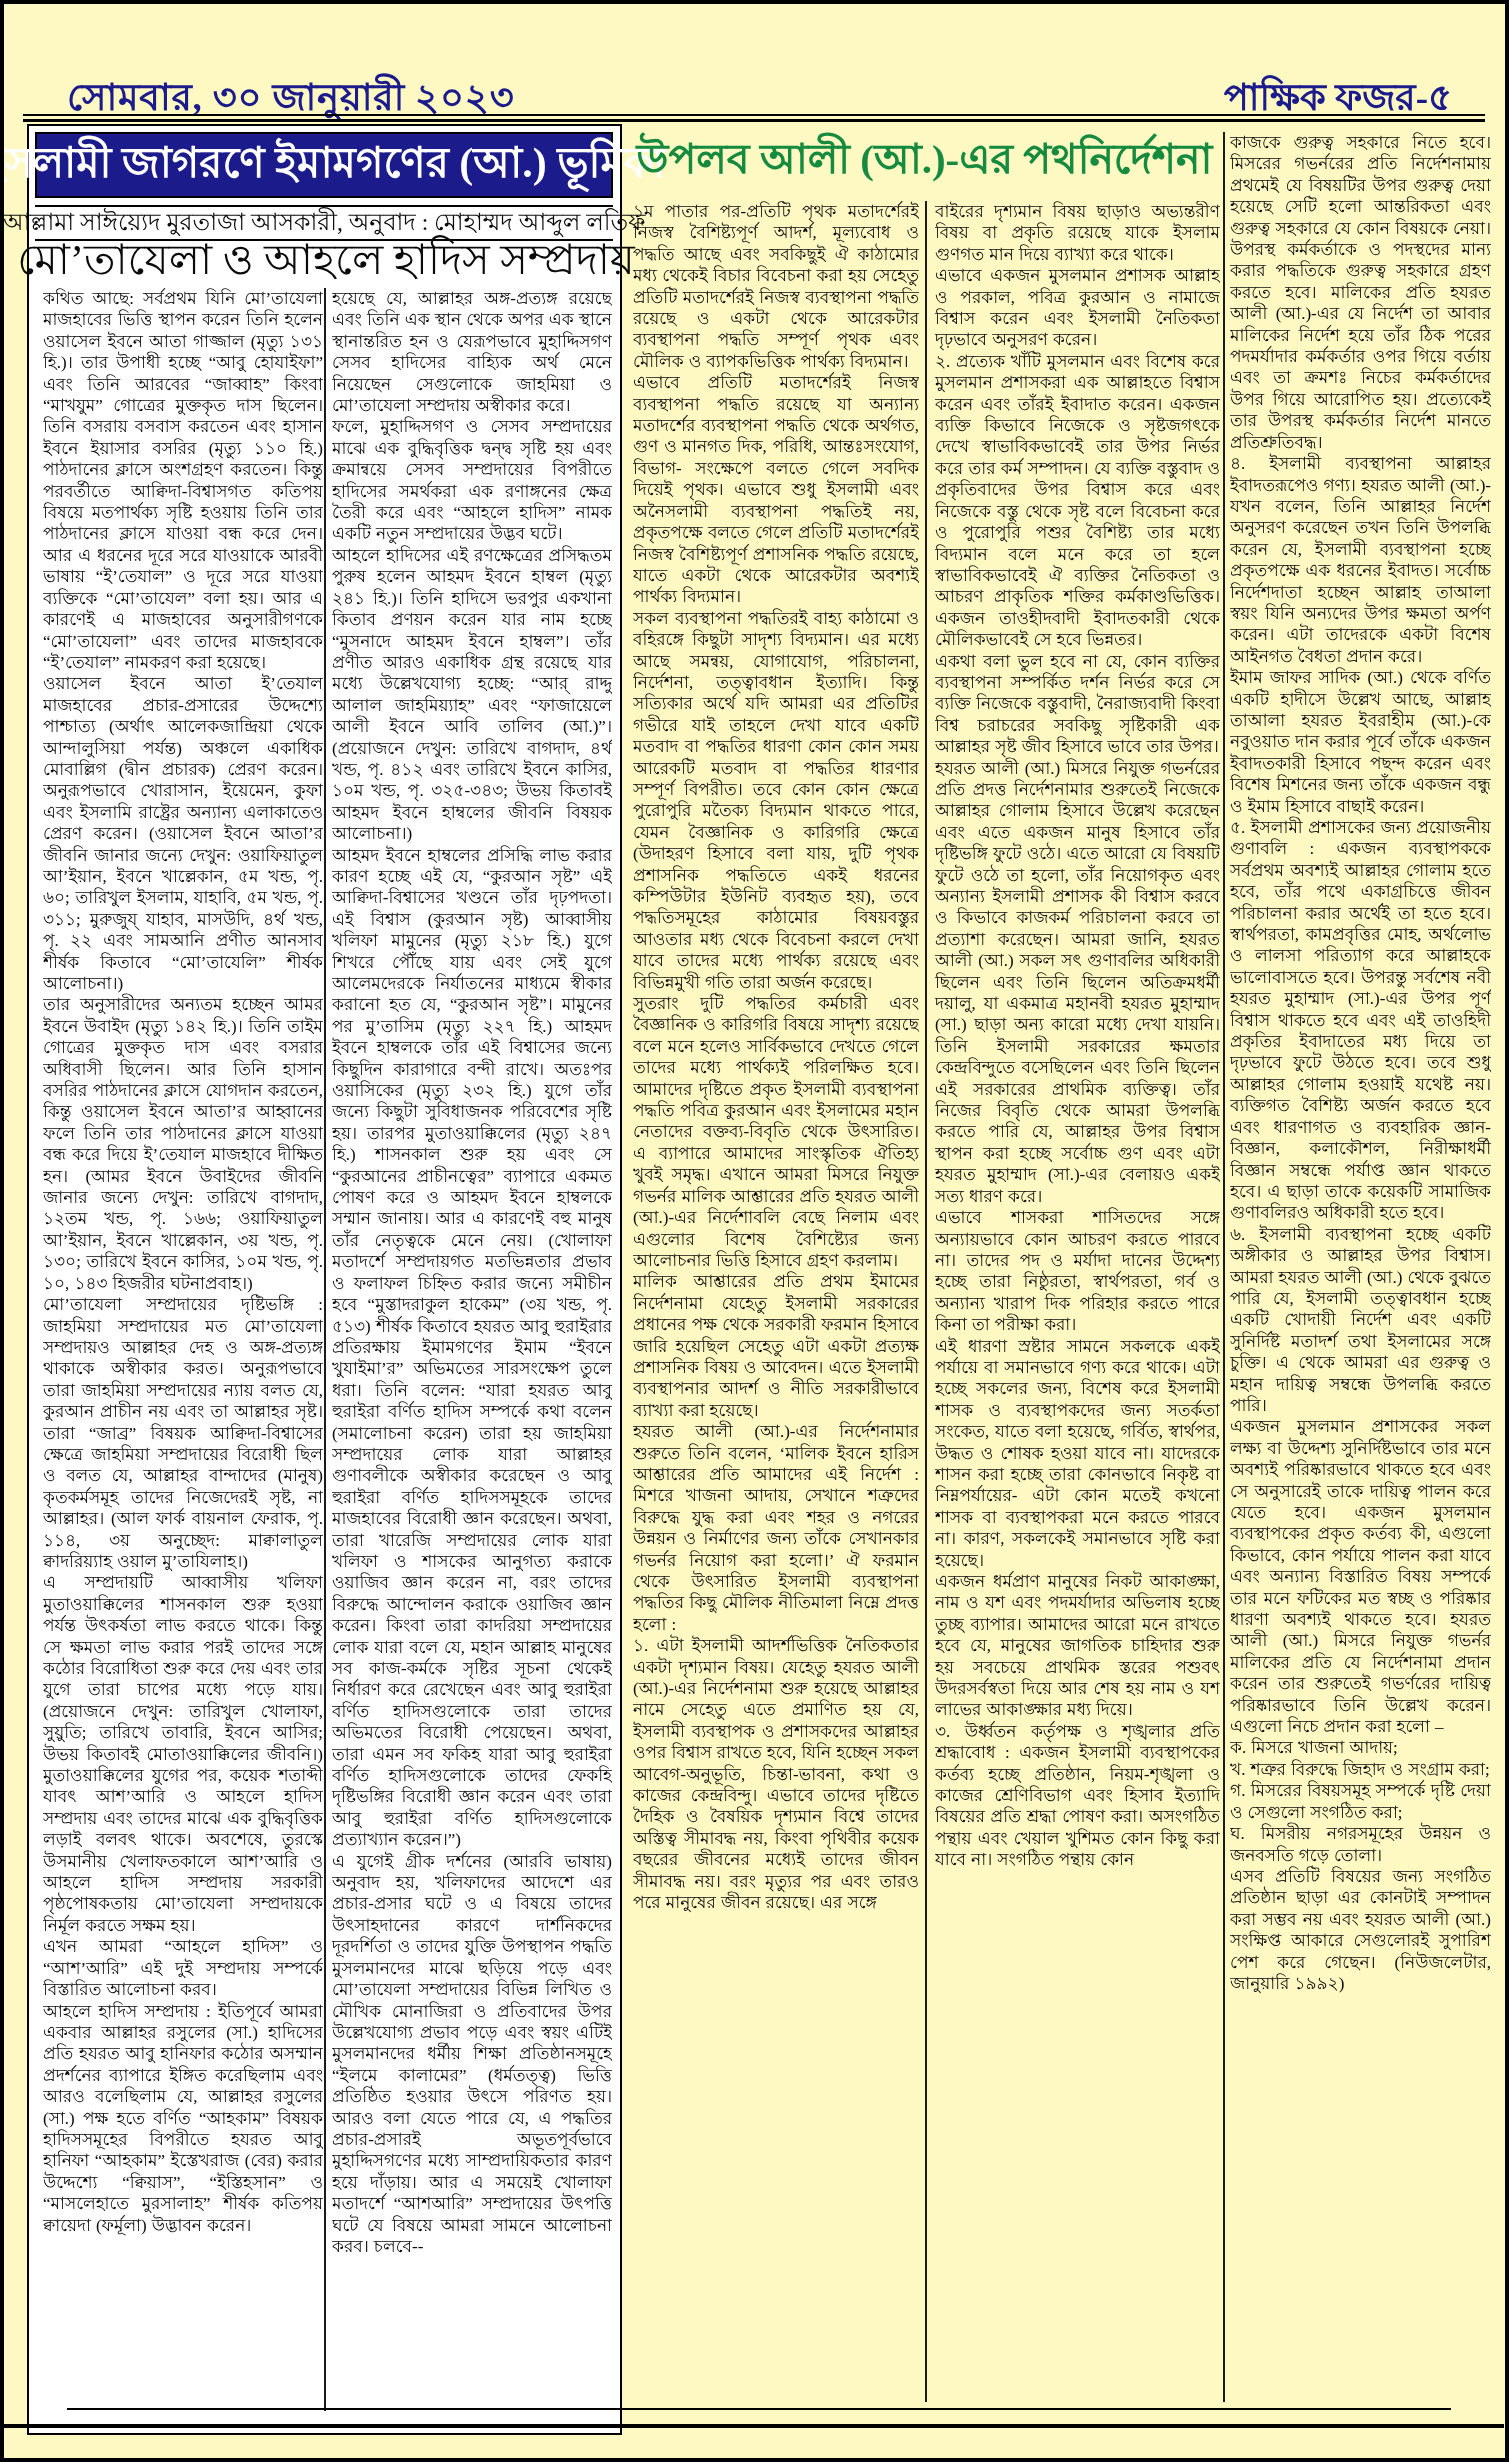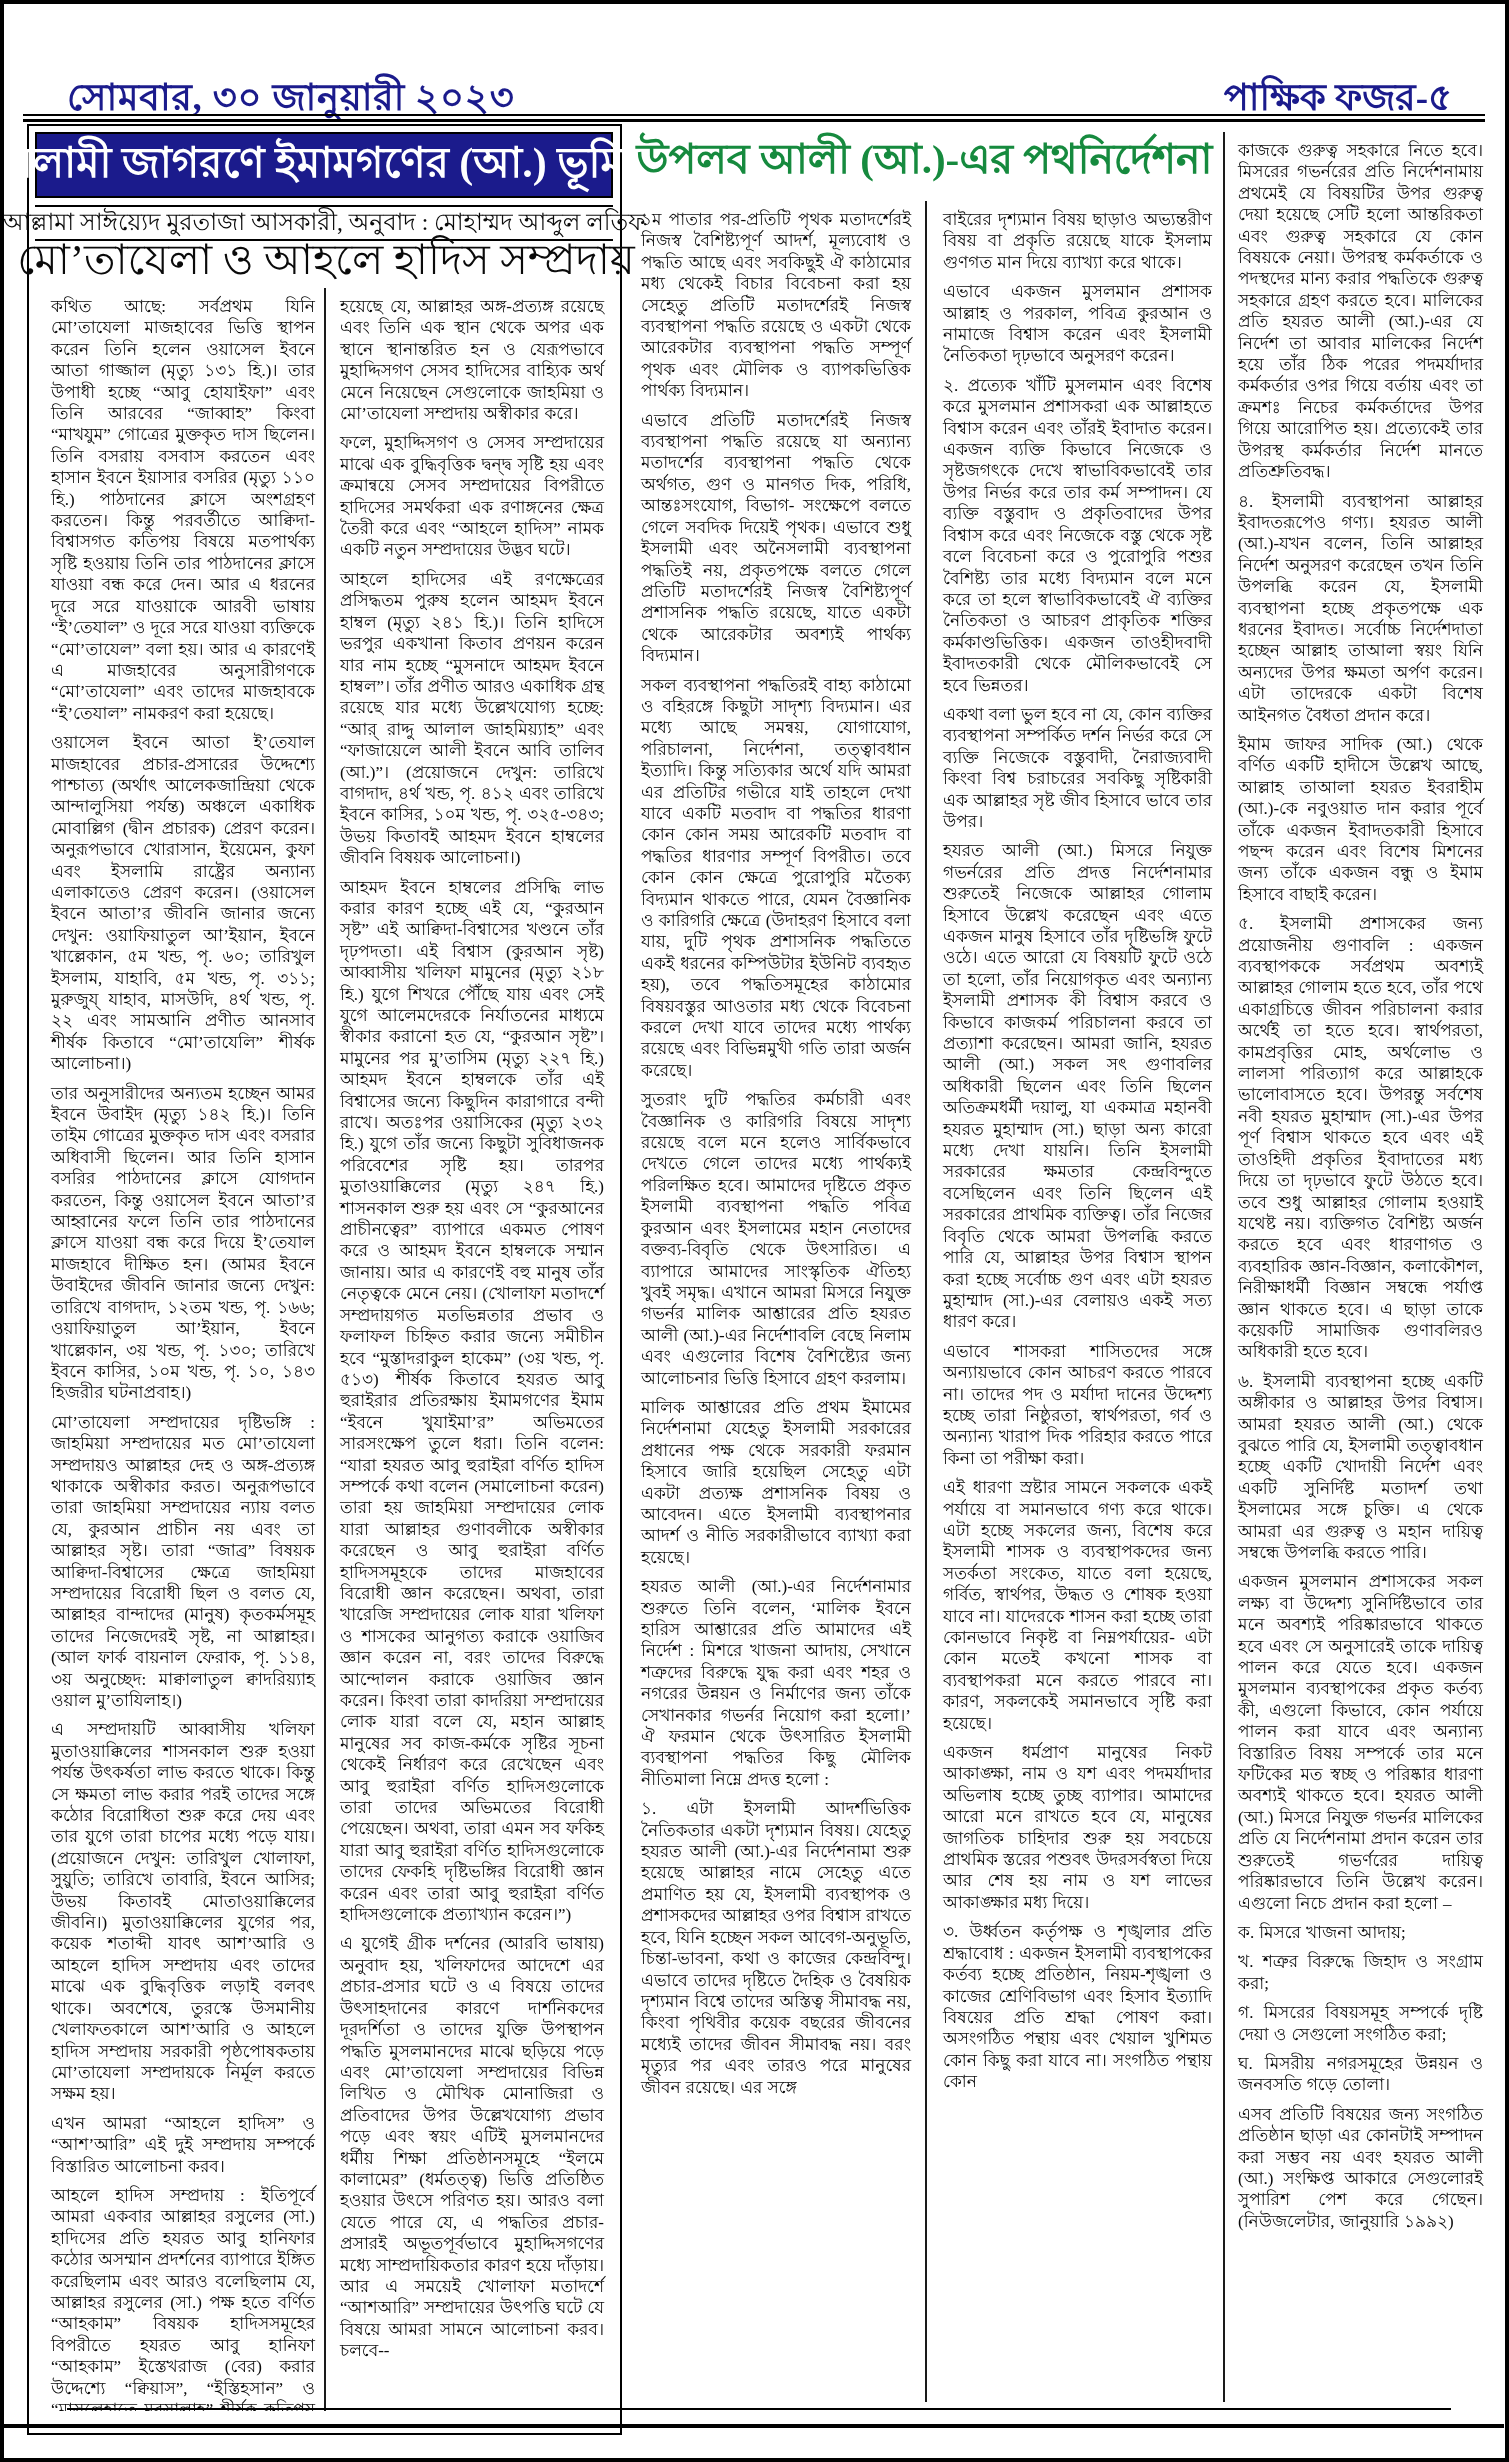--- a/index.html
+++ b/index.html
@@ -1,17 +1,17 @@
 <!DOCTYPE html>
 <html style="font-size:12.6px"><head>
 <meta charset="utf-8">
 <style>
   html,body{margin:0;padding:0;background:#e8e8e8;}
   .page{
-    position:relative; width:1509px; height:2462px; background:#ffffff;
+    position:relative; width:1509px; height:2462px; background:#fef9c3;
     border:4.7px solid #000; box-sizing:border-box; overflow:hidden;
     font-family:"Liberation Serif","DejaVu Serif",serif; color:#0a0a0a;
   }
   .masthead-date{
     position:absolute; left:63px; top:64px; font-size:37px; font-weight:bold;
     color:#1b1b8c; letter-spacing:0.8px; white-space:nowrap;
   }
   .masthead-edition{
     position:absolute; right:53px; top:64px; font-size:37px; font-weight:bold;
     color:#1b1b8c; white-space:nowrap;
@@ -40,21 +40,21 @@
   }
   .green-heading{
     position:absolute; left:624px; top:127px; width:593px; height:60px;
     display:flex; align-items:center; justify-content:center;
     color:#168a3e; font-size:41px; font-weight:bold; white-space:nowrap;
   }
   .bodycol{
     position:absolute; overflow:hidden; text-align:justify;
     font-size:17px; line-height:21.4px; word-spacing:0.8px;
   }
-  .bodycol p{margin:8px; padding:0;}
+  .bodycol p{margin:0; padding:0;}
   .vrule{position:absolute; width:1.6px; background:#1a1a1a;}
   .col1{left:14px;  top:162px; width:280px; height:2123px;}
   .col2{left:303px; top:162px; width:280px; height:2123px;}
   .lvrule{left:295px; top:162px; height:2123px;}
   .col3{left:629px;  top:197px; width:286px; height:2201px;}
   .col4{left:931px; top:197px; width:285px; height:2201px;}
   .col5{left:1226px; top:128px; width:261px; height:2272px;}
 </style>
 </head>
 <body>

